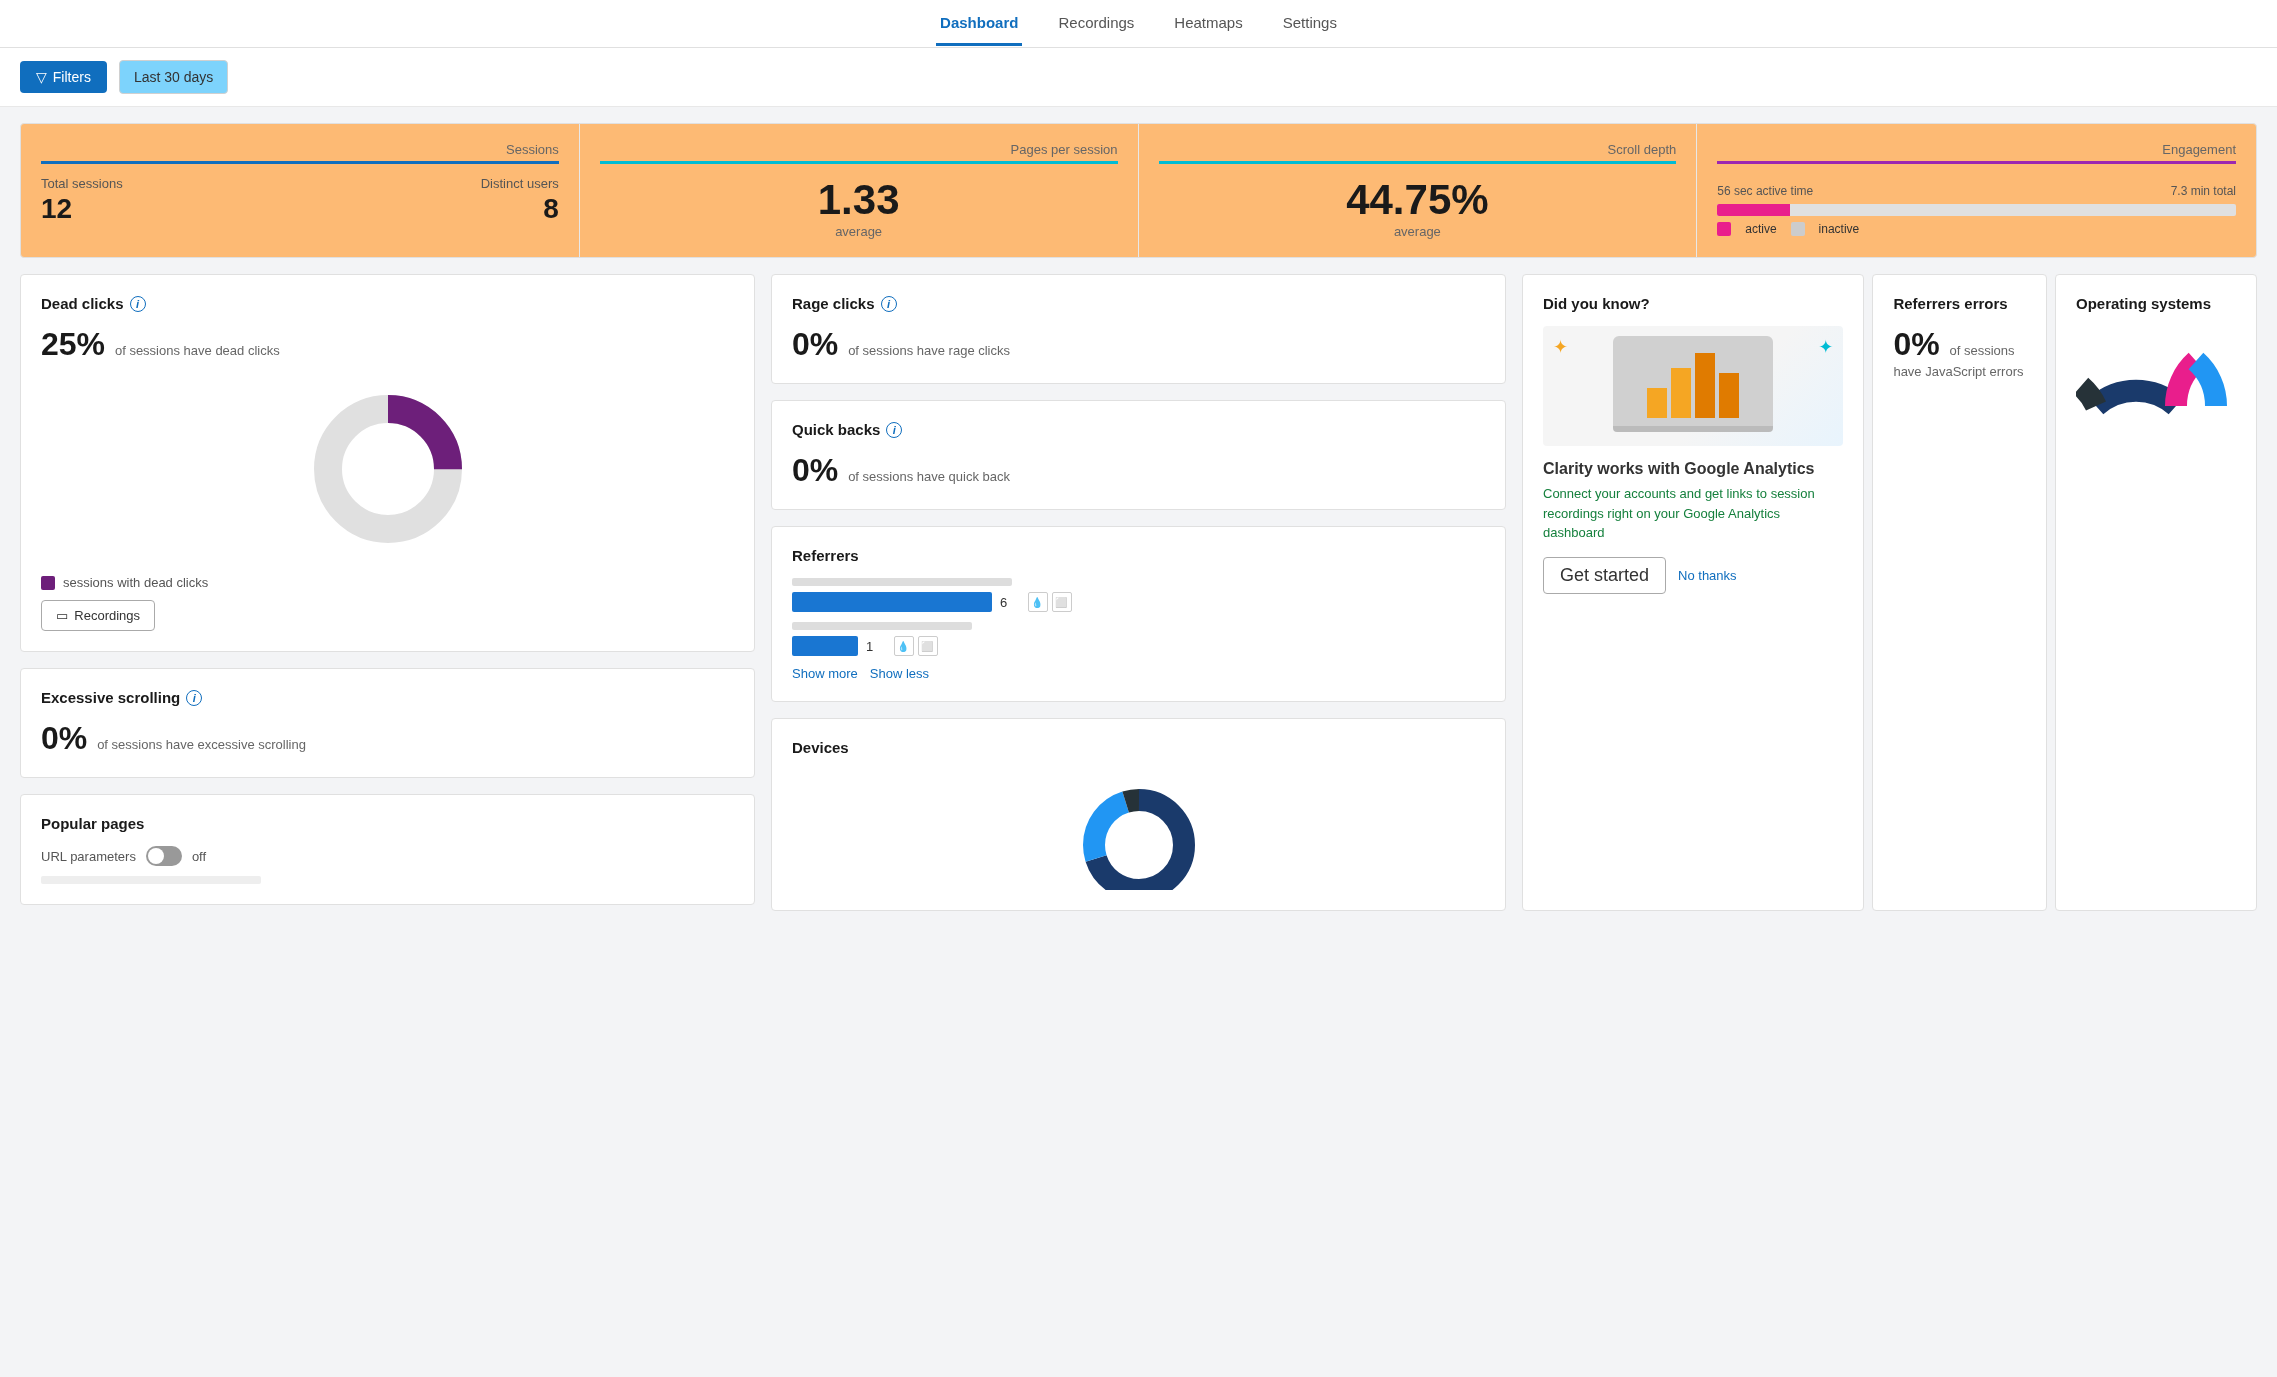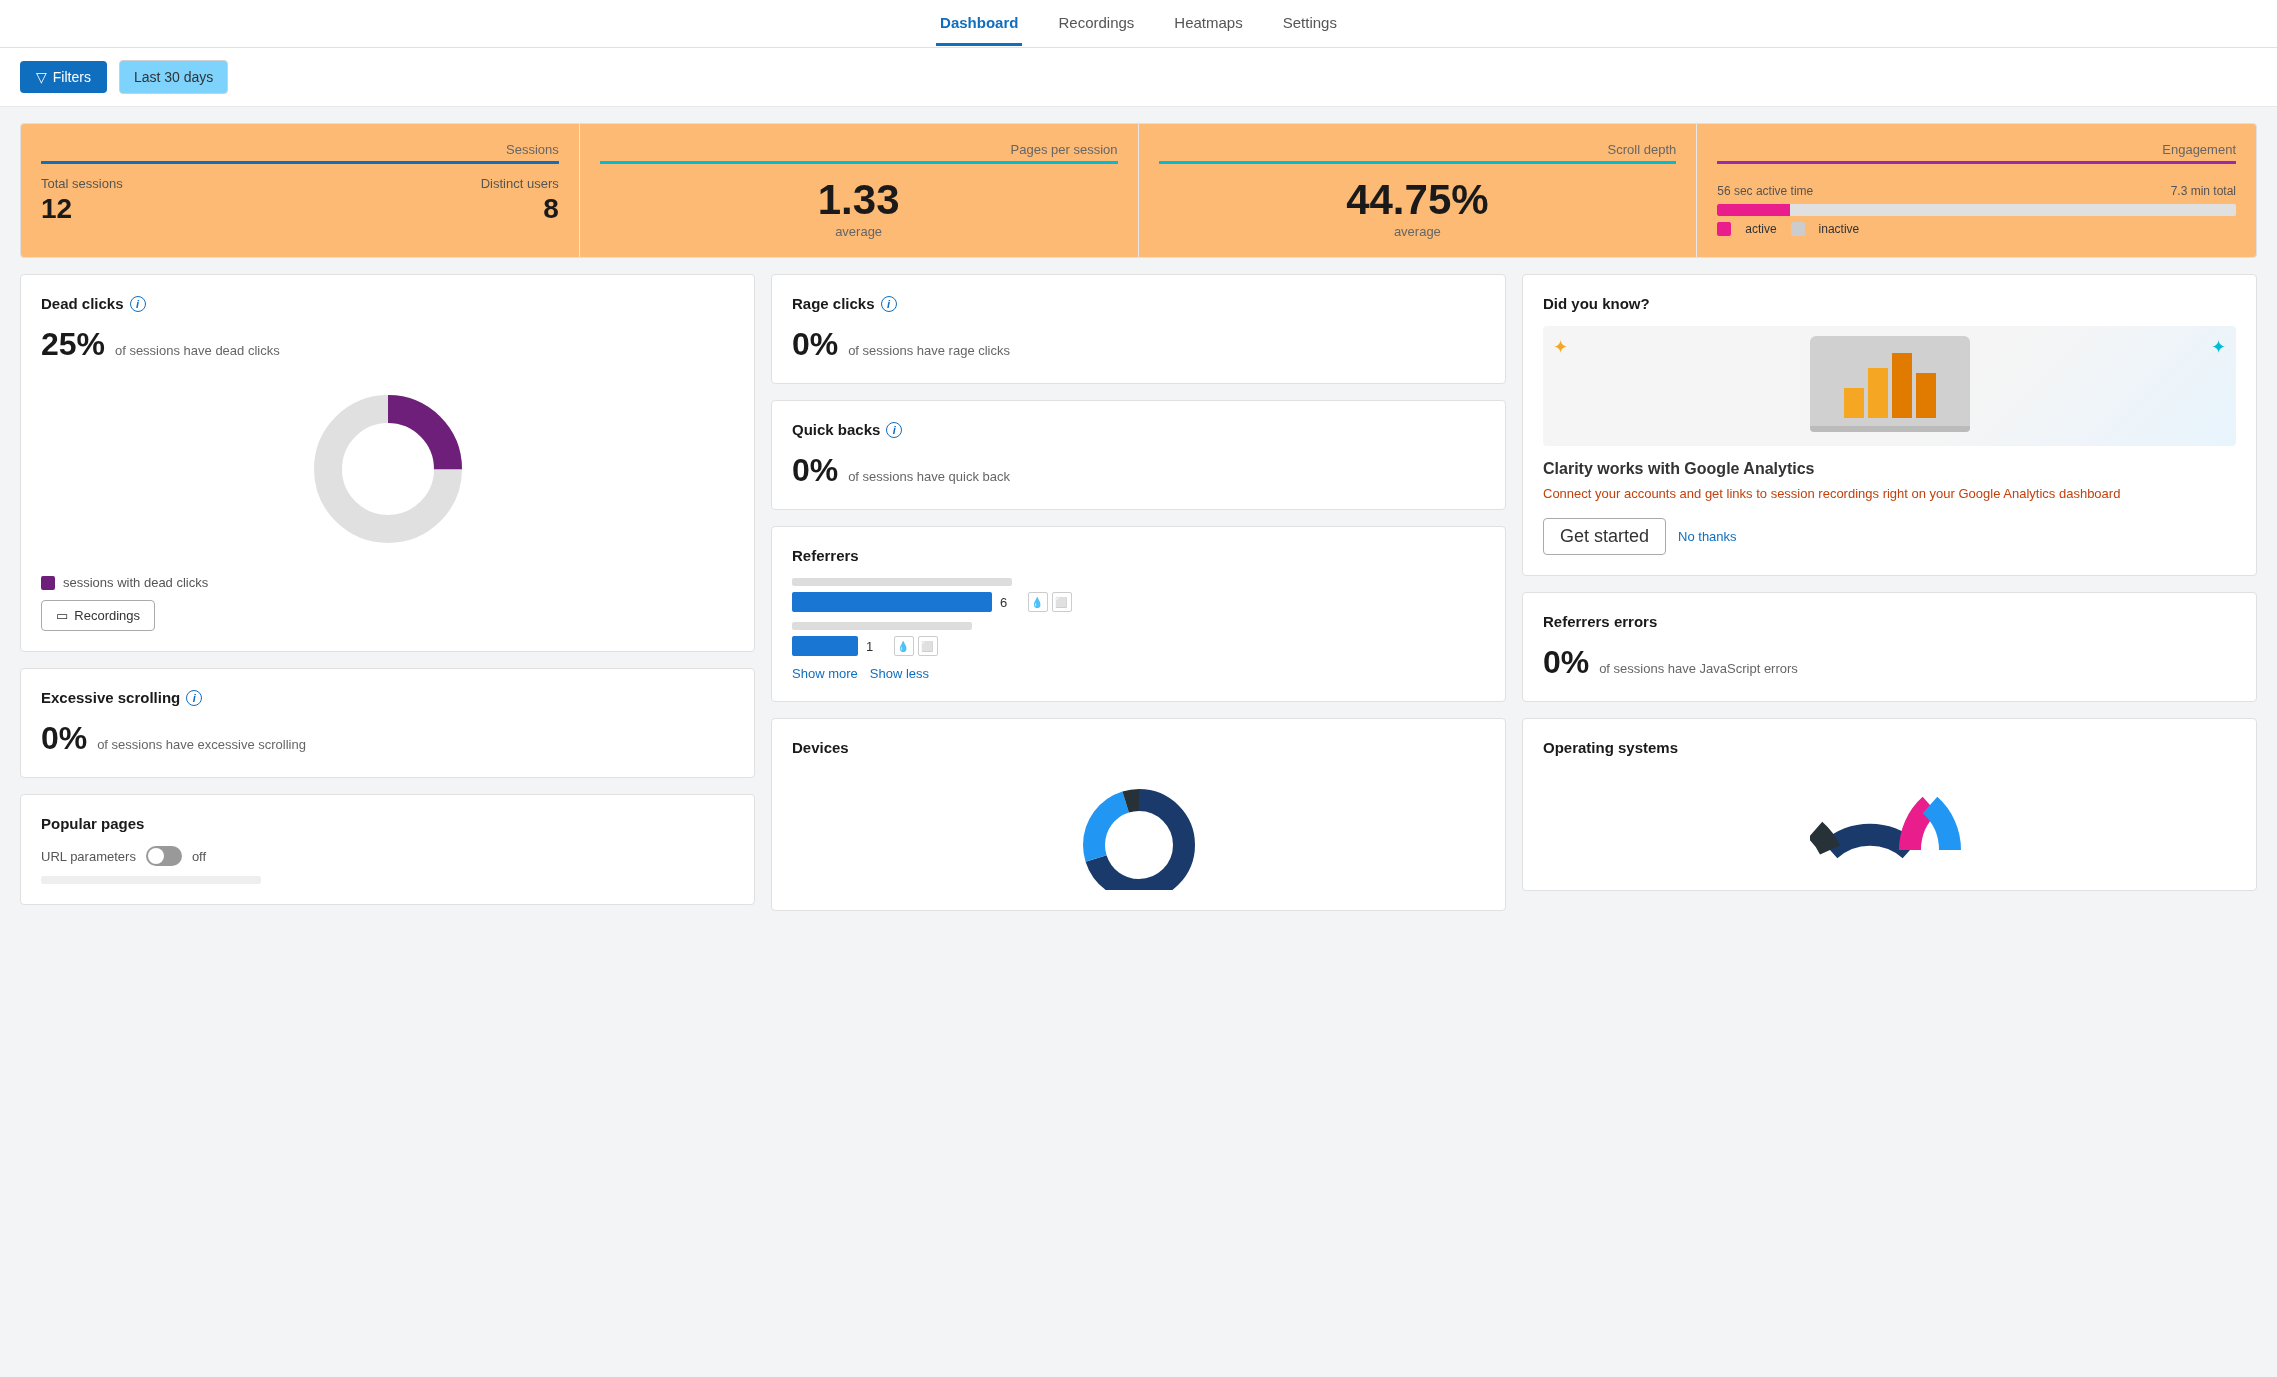--- a/index.html
+++ b/index.html
@@ -69,40 +69,40 @@
 
     
     .did-you-know-img { width: 100%; height: 120px; background: linear-gradient(135deg, #f5f5f5 60%, #e8f4fd 100%); display: flex; align-items: center; justify-content: center; margin-bottom: 14px; border-radius: 4px; overflow: hidden; position: relative; }
     .chart-bars { display: flex; align-items: flex-end; gap: 4px; height: 60px; }
     .bar-orange { background: #f5a623; width: 20px; }
     .bar-dark-orange { background: #e07b00; width: 20px; }
     .sparkle { color: #f5a623; font-size: 18px; position: absolute; }
     .sparkle.tl { top: 10px; left: 10px; color: #f5a623; }
     .sparkle.tr { top: 10px; right: 10px; color: #00bcd4; }
     .dyk-title { font-size: 16px; font-weight: 600; margin-bottom: 6px; }
-    .dyk-desc { font-size: 13px; color: #c2410c; margin-bottom: 14px; line-height: 1.5; }
+    .dyk-desc { font-size: 13px; color: #15803d; margin-bottom: 14px; line-height: 1.5; }
     .dyk-actions { display: flex; gap: 12px; align-items: center; }
     .btn-get-started { border: 1px solid #aaa; border-radius: 4px; padding: 7px 16px; background: #fff; cursor: pointer; font-size: 18px; color: #333; }
     .btn-no-thanks { color: #106ebe; background: none; border: none; cursor: pointer; font-size: 13px; }
 
     
     .js-errors-card { }
 
     
     .os-donut { display: flex; justify-content: center; align-items: center; height: 100px; }
 
     
     .popular-pages-card { }
     .url-params-row { display: flex; align-items: center; gap: 10px; font-size: 13px; color: #555; margin-bottom: 10px; }
     .toggle { width: 36px; height: 20px; background: #999; border-radius: 10px; position: relative; cursor: pointer; }
     .toggle-knob { width: 16px; height: 16px; background: #fff; border-radius: 50%; position: absolute; top: 2px; left: 2px; }
     .url-text { font-size: 12px; color: #888; background: #eee; height: 8px; width: 220px; border-radius: 2px; margin-top: 4px; }
     .left-col { display: flex; flex-direction: column; gap: 16px; }
     .mid-col { display: flex; flex-direction: column; gap: 16px; }
-    .right-col { display: flex; flex-direction: column; gap: 16px; }
+    .right-col { display: flex; flex-direction: row; gap: 8px; }
 
     .three-col { display: grid; grid-template-columns: 1fr 1fr 1fr; gap: 16px; margin: 0 20px 20px; }
 
     
     svg.donut { overflow: visible; }
   </style>
 </head>
 <body>
 
 <nav class="top-nav">

